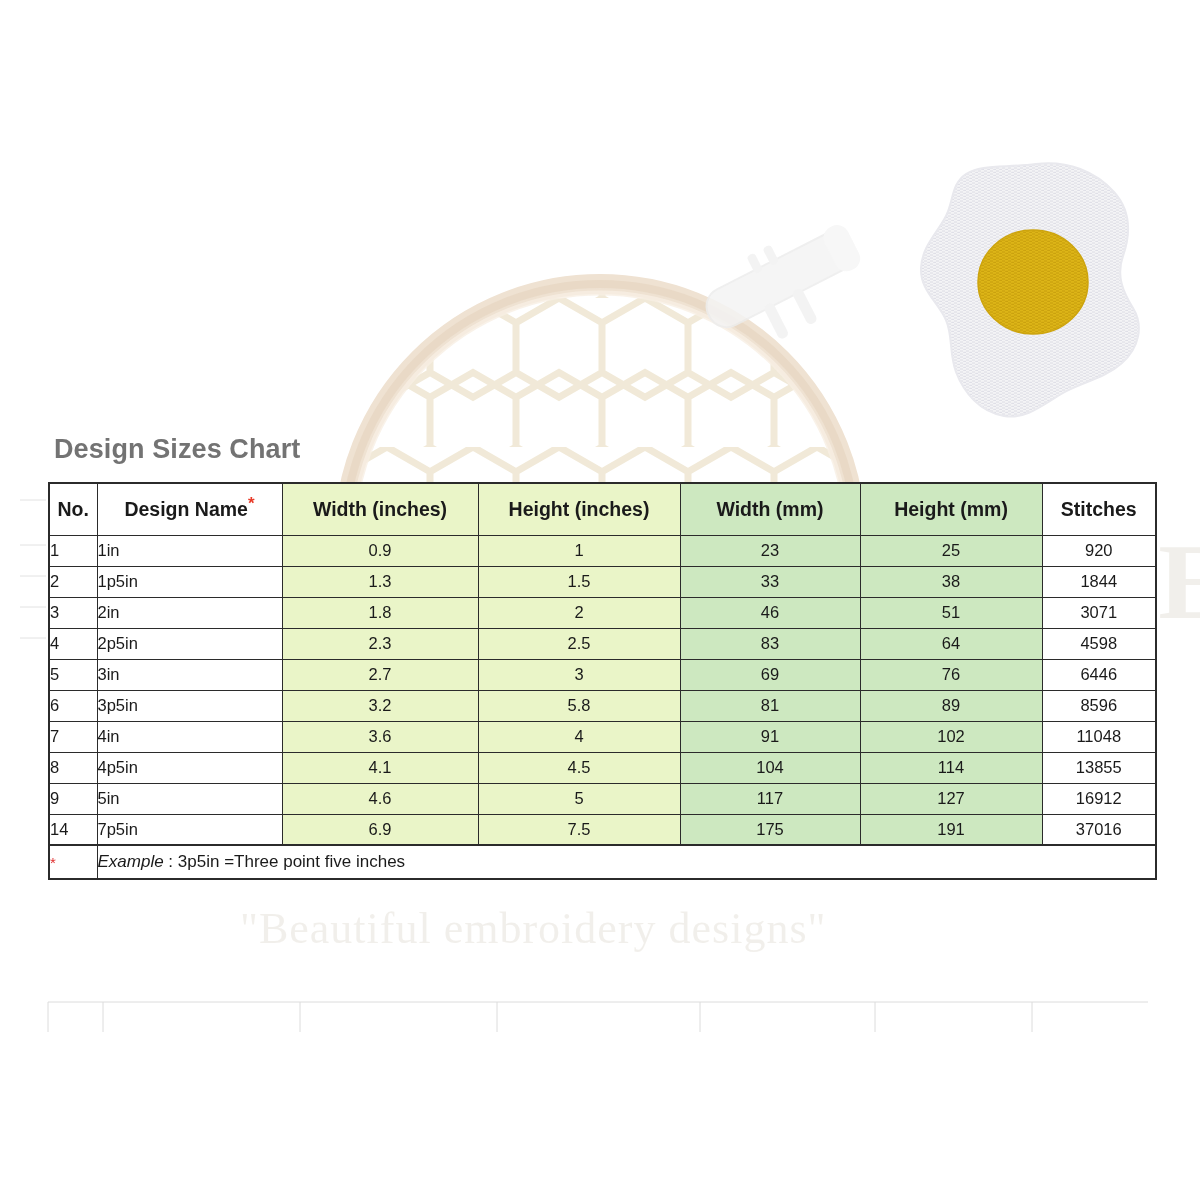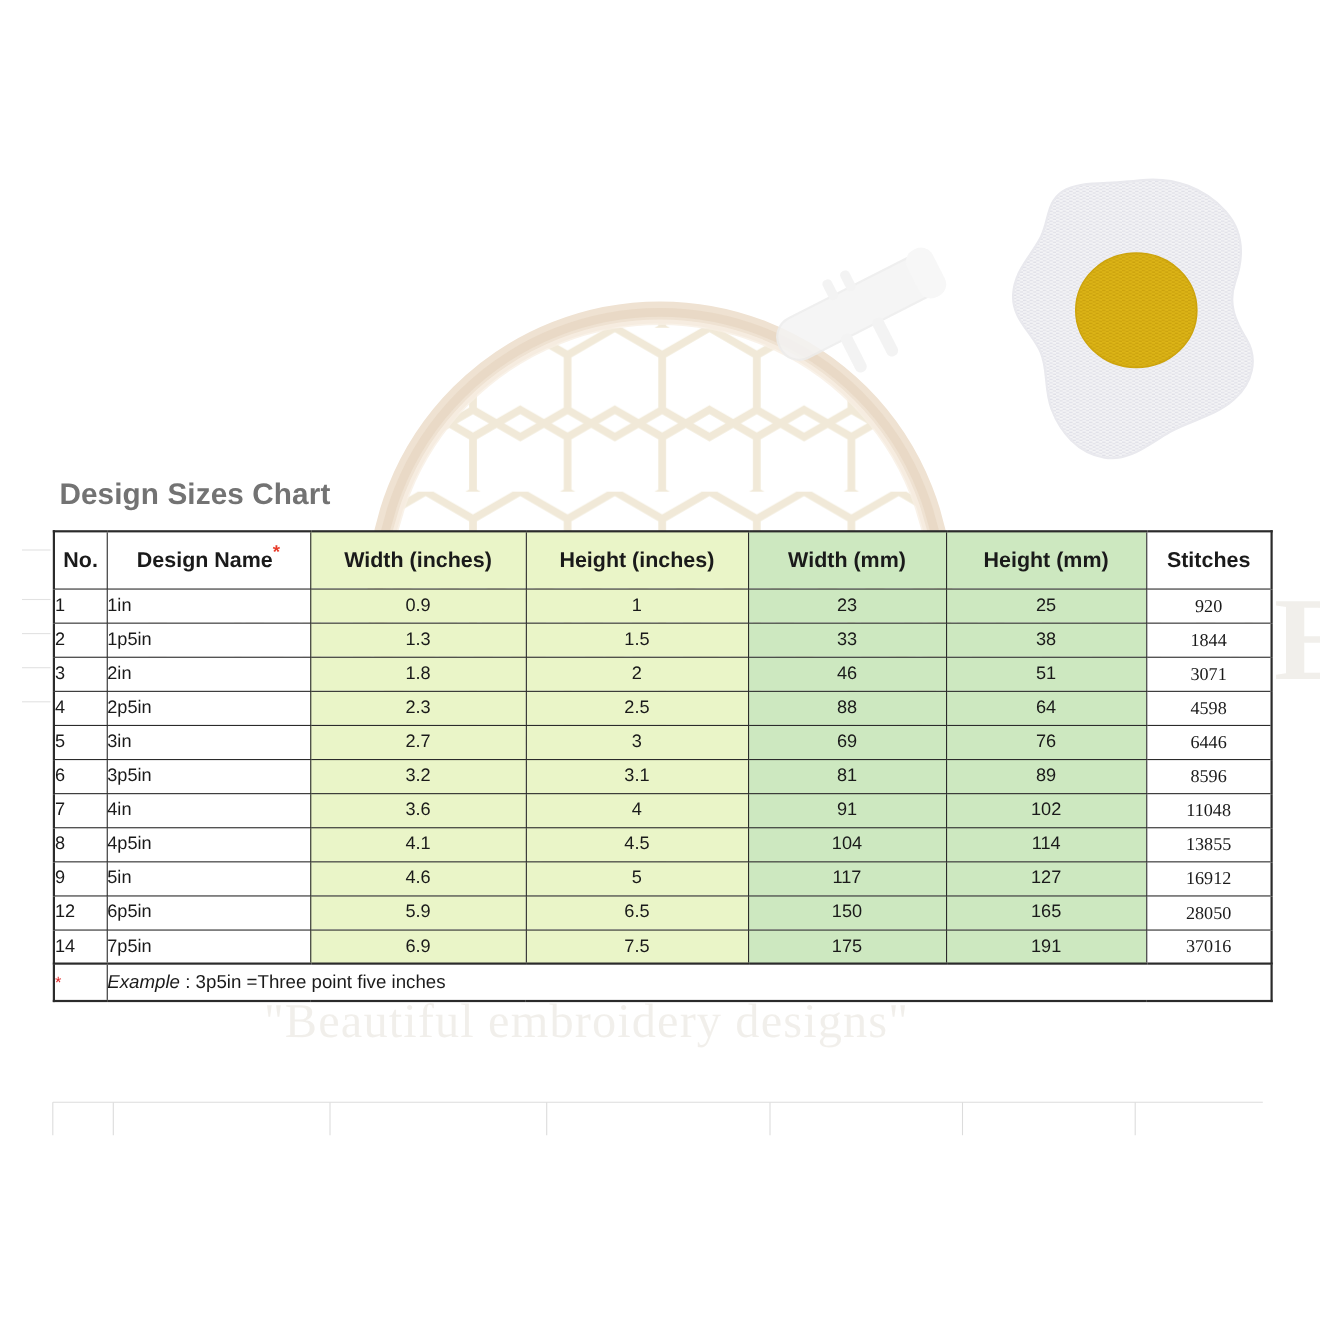--- a/index.html
+++ b/index.html
@@ -119,21 +119,20 @@
   }
   td.cell-mm {
     background: #CDE8C0;
     text-align: center;
     vertical-align: middle;
   }
   td.cell-st {
     background: #ffffff;
     text-align: center;
     vertical-align: middle;
-    font-family: Liberation Serif, serif;
   }
   
   td.sep-left  { border-left: 2.5px solid #2b2b2b; }
   table.sizes tr td:first-child { border-left: 2px solid #2b2b2b; }
   table.sizes tr td:last-child  { border-right: 2px solid #2b2b2b; }
 
   tr.last-data td { border-bottom: 2px solid #2b2b2b; }
 
   
   tr.note td {
@@ -333,38 +332,38 @@
           <td class="cell-in">2</td>
           <td class="cell-mm sep-left">46</td>
           <td class="cell-mm">51</td>
           <td class="cell-st sep-left">3071</td>
         </tr>
         <tr>
           <td class="cell-no">4</td>
           <td class="cell-name">2p5in</td>
           <td class="cell-in sep-left">2.3</td>
           <td class="cell-in">2.5</td>
-          <td class="cell-mm sep-left">88</td>
+          <td class="cell-mm sep-left">83</td>
           <td class="cell-mm">64</td>
           <td class="cell-st sep-left">4598</td>
         </tr>
         <tr>
           <td class="cell-no">5</td>
           <td class="cell-name">3in</td>
           <td class="cell-in sep-left">2.7</td>
           <td class="cell-in">3</td>
           <td class="cell-mm sep-left">69</td>
           <td class="cell-mm">76</td>
           <td class="cell-st sep-left">6446</td>
         </tr>
         <tr>
           <td class="cell-no">6</td>
           <td class="cell-name">3p5in</td>
           <td class="cell-in sep-left">3.2</td>
-          <td class="cell-in">3.1</td>
+          <td class="cell-in">5.8</td>
           <td class="cell-mm sep-left">81</td>
           <td class="cell-mm">89</td>
           <td class="cell-st sep-left">8596</td>
         </tr>
         <tr>
           <td class="cell-no">7</td>
           <td class="cell-name">4in</td>
           <td class="cell-in sep-left">3.6</td>
           <td class="cell-in">4</td>
           <td class="cell-mm sep-left">91</td>
@@ -381,29 +380,20 @@
           <td class="cell-st sep-left">13855</td>
         </tr>
         <tr>
           <td class="cell-no">9</td>
           <td class="cell-name">5in</td>
           <td class="cell-in sep-left">4.6</td>
           <td class="cell-in">5</td>
           <td class="cell-mm sep-left">117</td>
           <td class="cell-mm">127</td>
           <td class="cell-st sep-left">16912</td>
-        </tr>
-        <tr>
-          <td class="cell-no">12</td>
-          <td class="cell-name">6p5in</td>
-          <td class="cell-in sep-left">5.9</td>
-          <td class="cell-in">6.5</td>
-          <td class="cell-mm sep-left">150</td>
-          <td class="cell-mm">165</td>
-          <td class="cell-st sep-left">28050</td>
         </tr>
         <tr class="last-data">
           <td class="cell-no">14</td>
           <td class="cell-name">7p5in</td>
           <td class="cell-in sep-left">6.9</td>
           <td class="cell-in">7.5</td>
           <td class="cell-mm sep-left">175</td>
           <td class="cell-mm">191</td>
           <td class="cell-st sep-left">37016</td>
         </tr>

